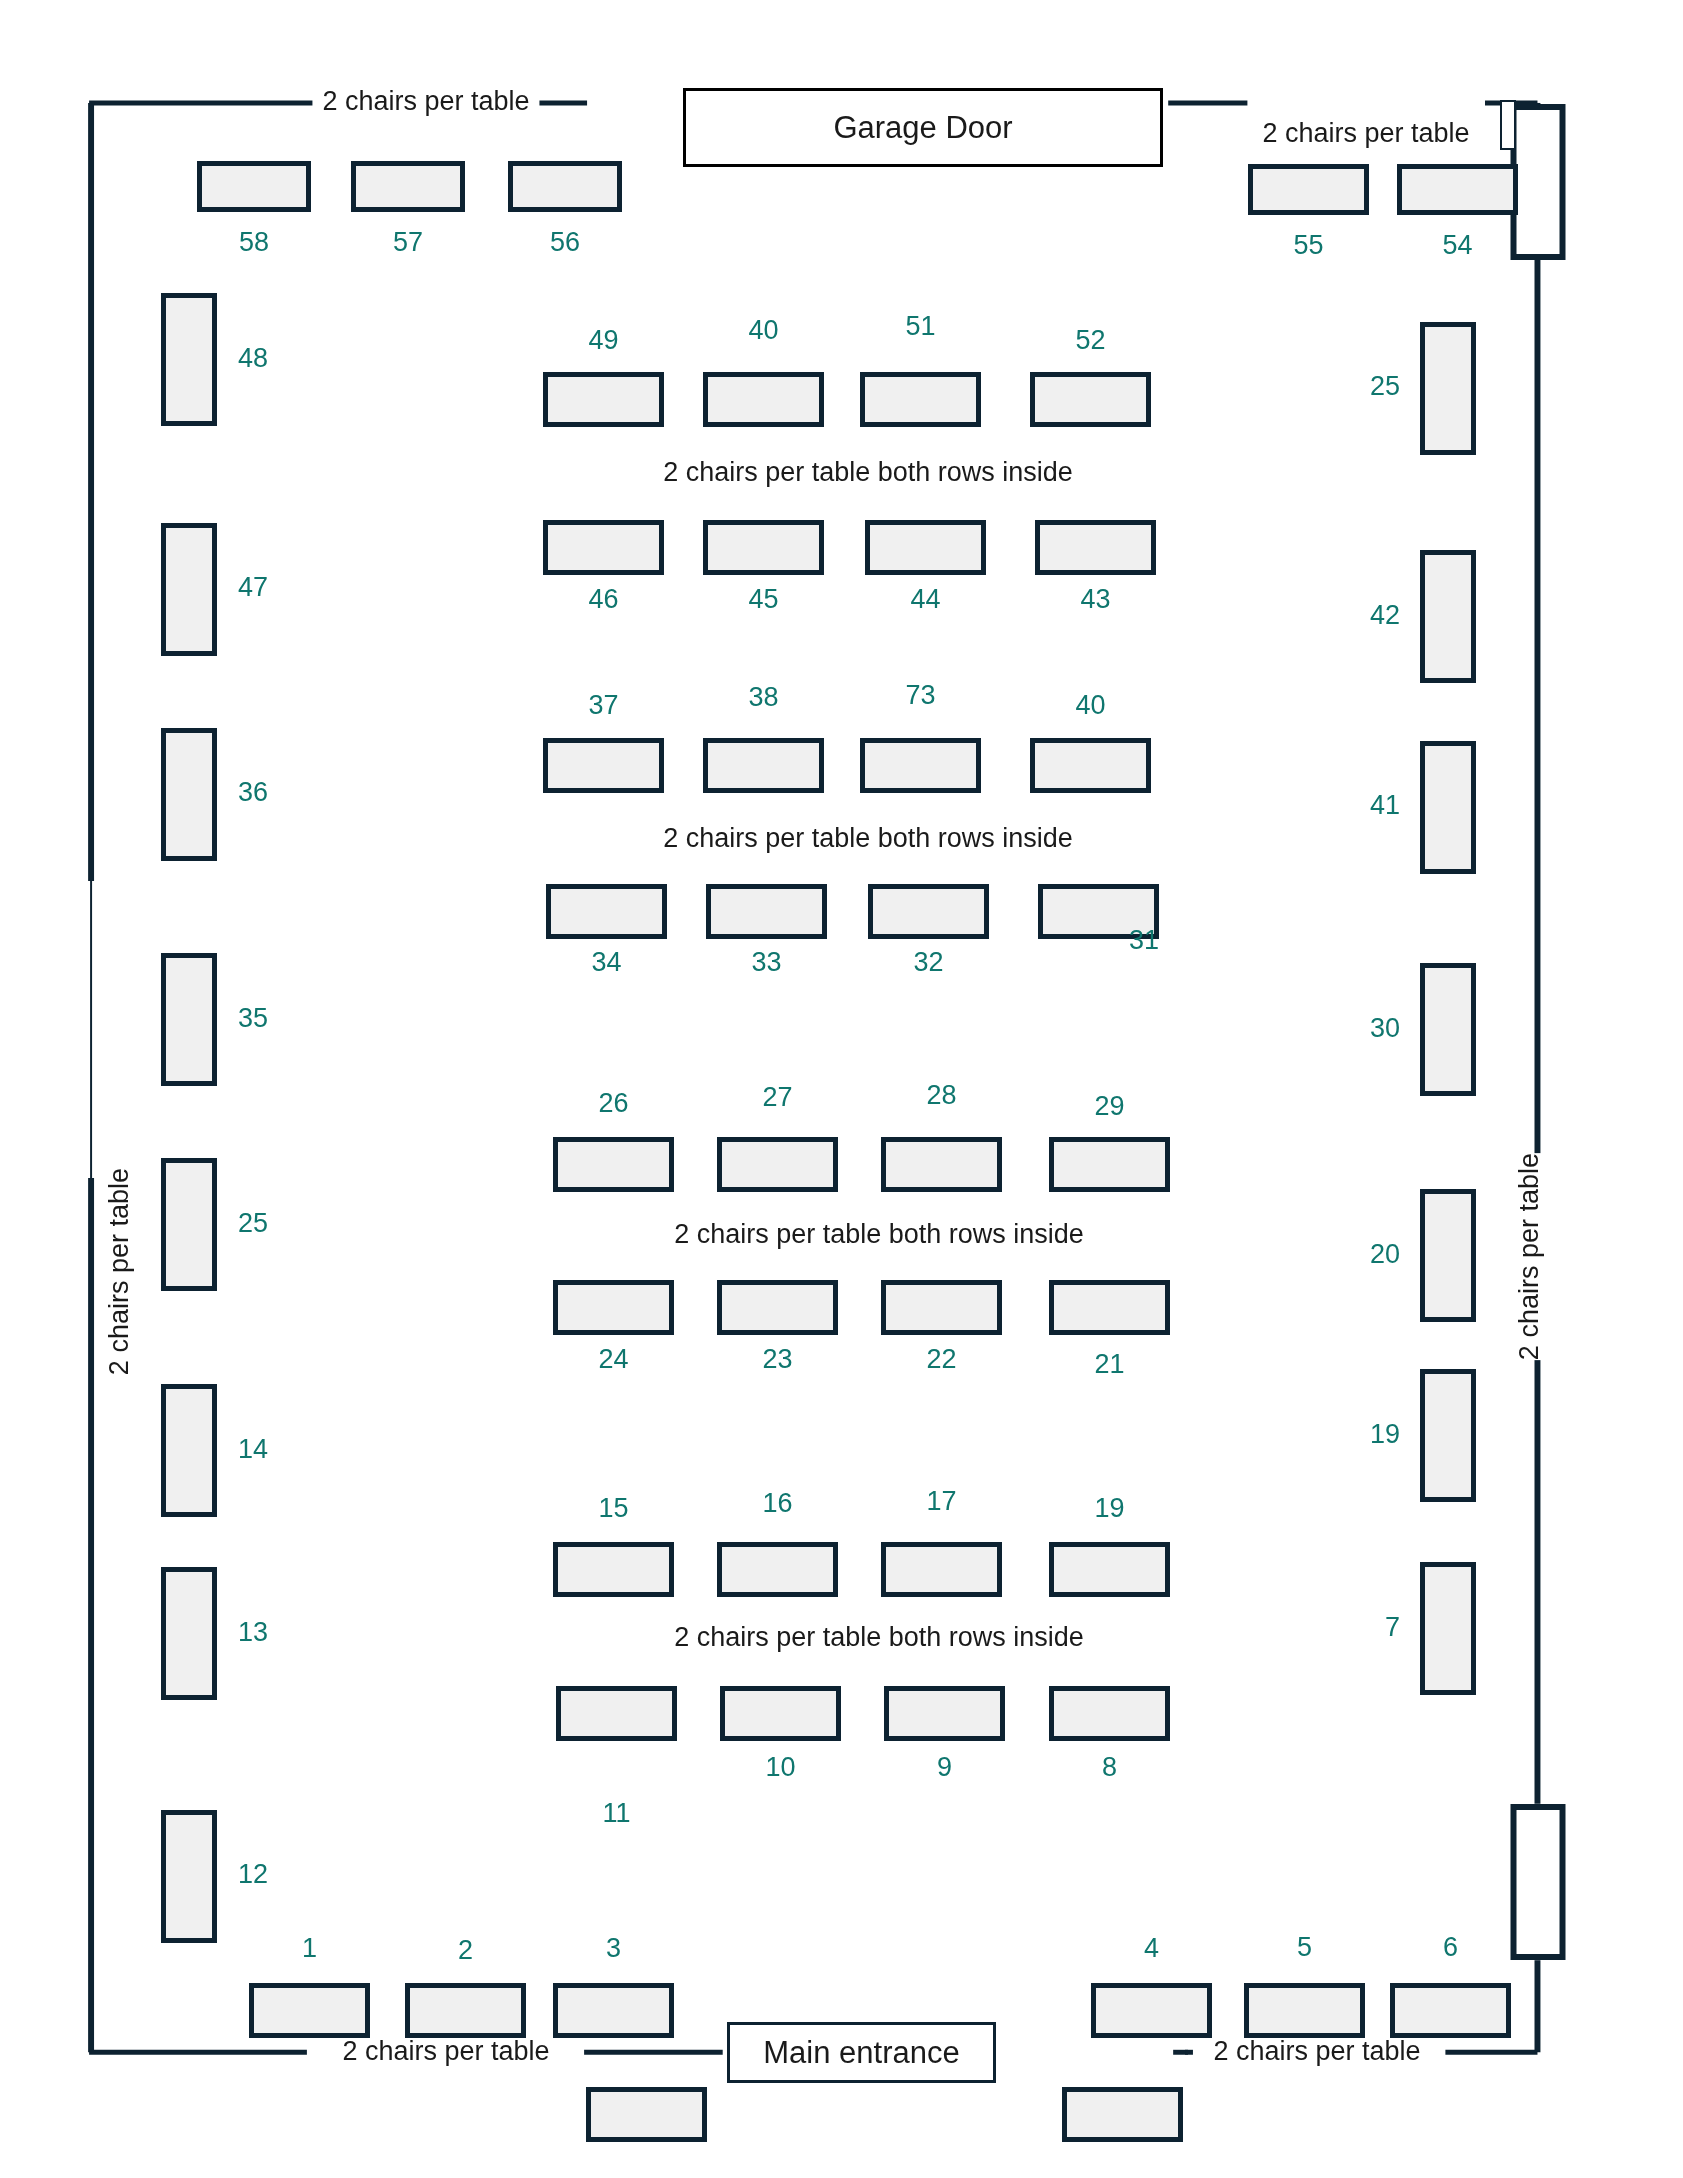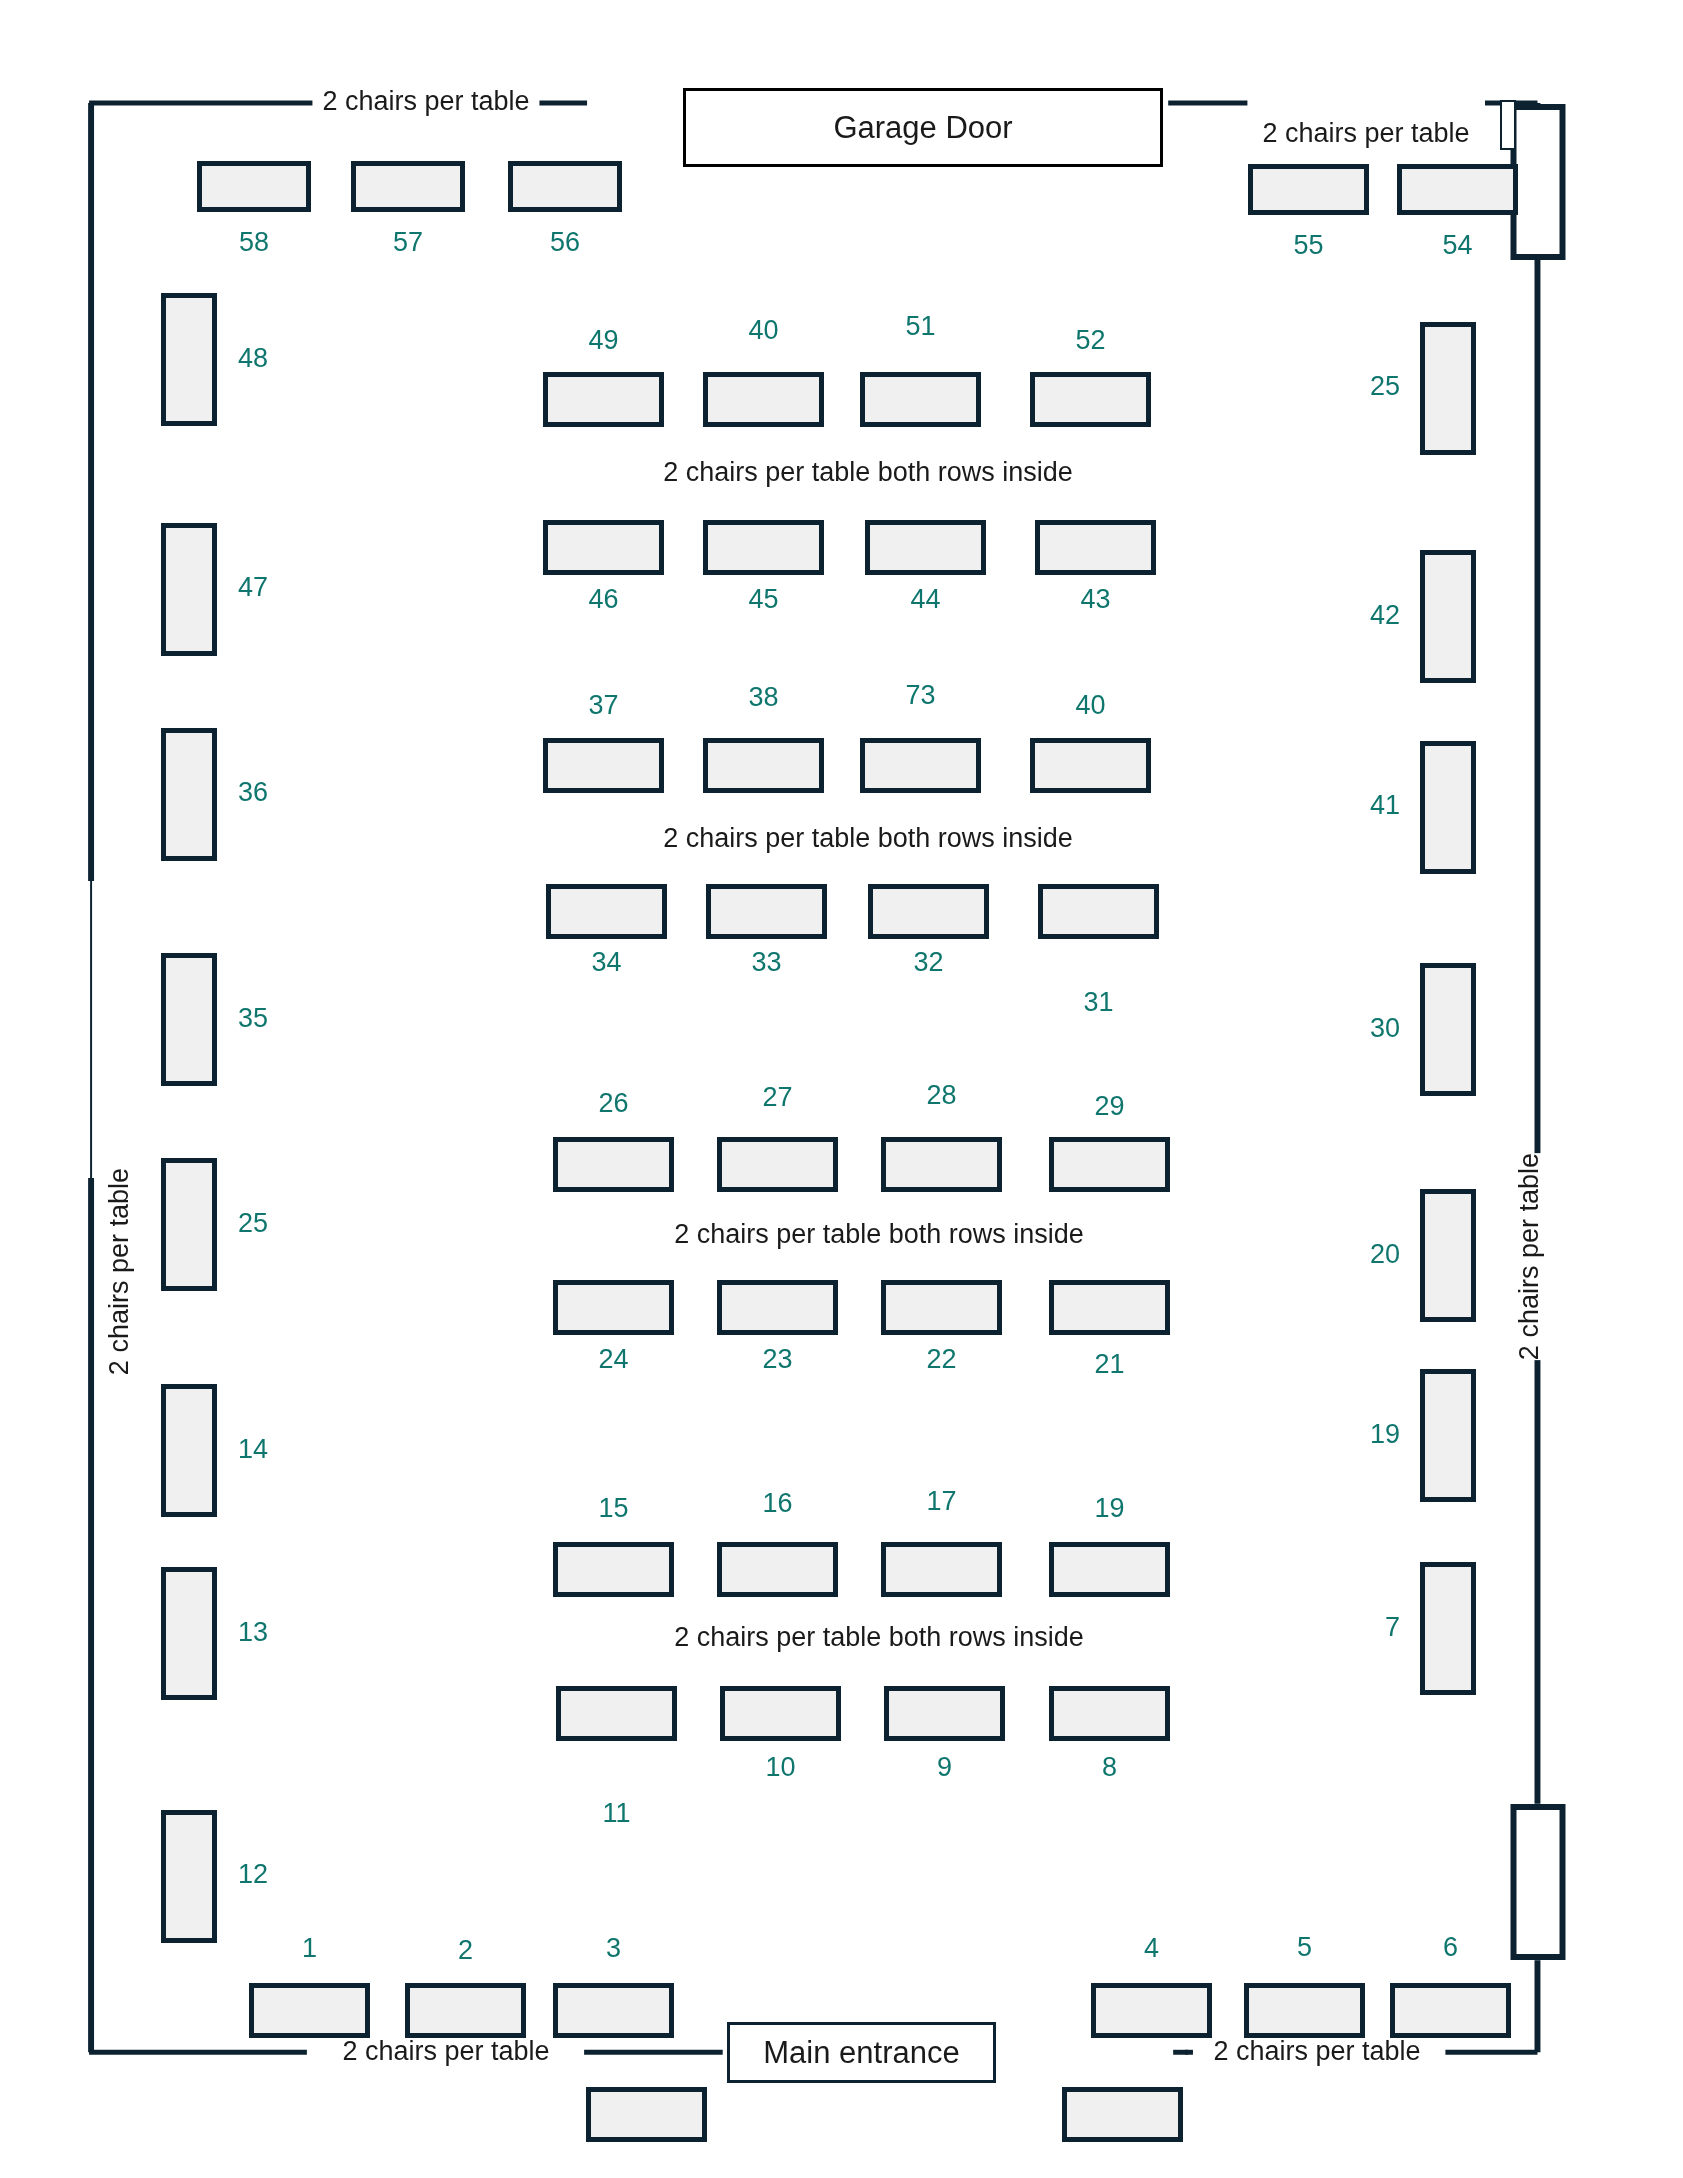--- a/index.html
+++ b/index.html
@@ -252,21 +252,21 @@
   <div class="table h" style="left:546px;top:884px;width:121px;height:55px;"></div>
   <div class="tlabel" style="left:546px;top:949px;width:121px;">34</div>
 
   <div class="table h" style="left:706px;top:884px;width:121px;height:55px;"></div>
   <div class="tlabel" style="left:706px;top:949px;width:121px;">33</div>
 
   <div class="table h" style="left:868px;top:884px;width:121px;height:55px;"></div>
   <div class="tlabel" style="left:868px;top:949px;width:121px;">32</div>
 
   <div class="table h" style="left:1038px;top:884px;width:121px;height:55px;"></div>
-  <div class="tlabel" style="left:1038px;top:989px;width:121px;">31</div>
+  <div class="tlabel" style="left:1038px;top:927px;width:121px;text-align:right;">31</div>
 
   <div class="tlabel" style="left:553px;top:1090px;width:121px;">26</div>
   <div class="table h" style="left:553px;top:1137px;width:121px;height:55px;"></div>
 
   <div class="tlabel" style="left:717px;top:1084px;width:121px;">27</div>
   <div class="table h" style="left:717px;top:1137px;width:121px;height:55px;"></div>
 
   <div class="tlabel" style="left:881px;top:1082px;width:121px;">28</div>
   <div class="table h" style="left:881px;top:1137px;width:121px;height:55px;"></div>
 

